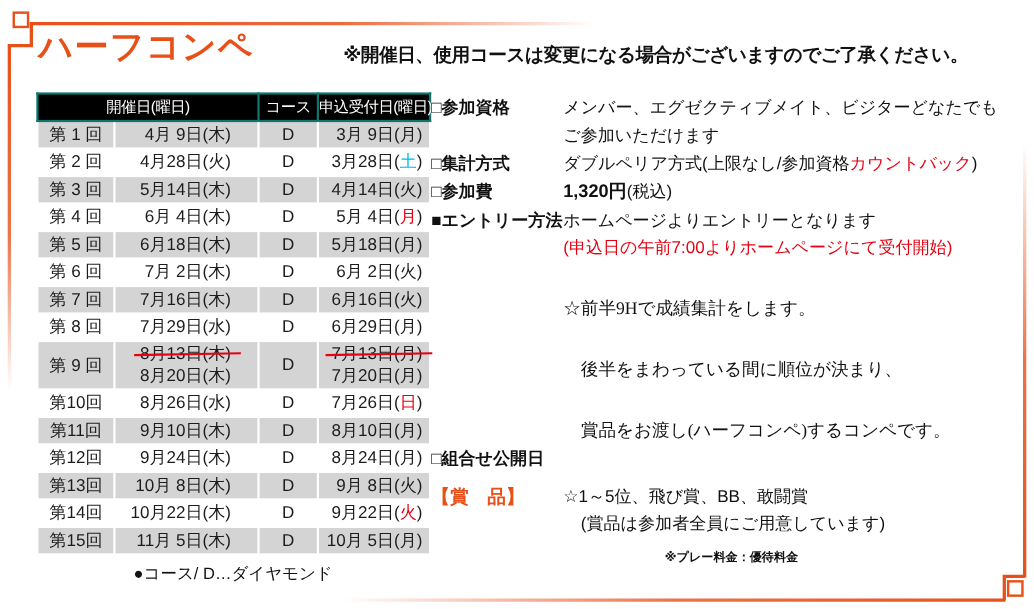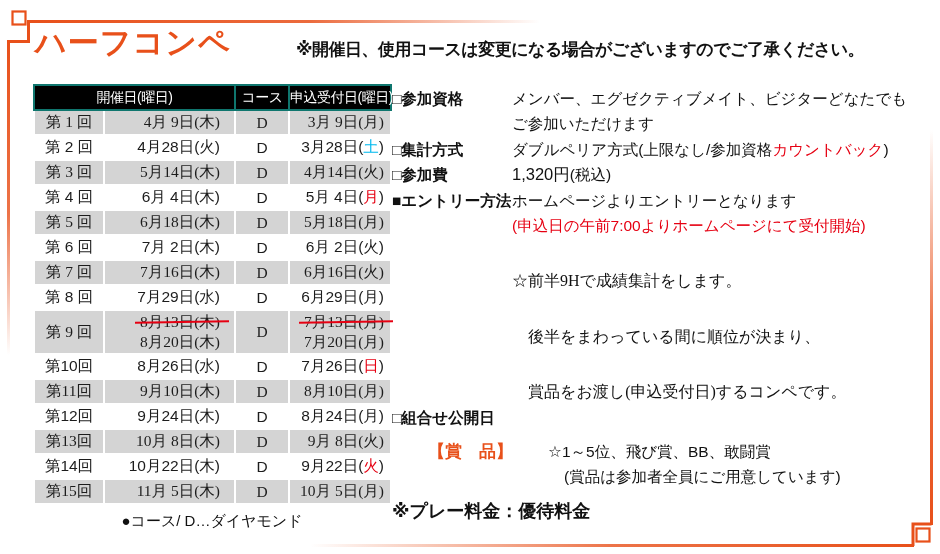--- a/index.html
+++ b/index.html
@@ -21,66 +21,66 @@
   .frame stop{stop-color:var(--accent);}
   .frame .solid{stroke:var(--accent);}
 
   .title{
     position:absolute;left:35px;top:22px;margin:0;
     font-size:31px;font-weight:bold;color:var(--accent);letter-spacing:1px;
     white-space:nowrap;
     text-align:center;
   }
   .top-note{
-    position:absolute;left:296px;top:38px;
+    position:absolute;left:312px;top:38px;
     font-size:17px;font-weight:bold;letter-spacing:-0.5px;white-space:nowrap;color:#111;
   }
 
   .table-wrap{position:absolute;left:33px;top:84px;width:358px;}
   table{border-collapse:collapse;table-layout:fixed;width:357px;font-size:15.5px;color:#1c1c1c;}
   col.c-no{width:70px;} col.c-date{width:131px;} col.c-course{width:54px;} col.c-apply{width:102px;}
   th{
     background:var(--header-bg);color:var(--header-fg);font-weight:normal;
     height:25px;border:2px solid #0f766e;padding:0;font-size:14px;letter-spacing:-0.5px;
     white-space:nowrap;text-align:center;
   }
   td{
     border:2px solid #fff;height:25px;padding:0;white-space:nowrap;
     vertical-align:middle;
   }
-  tr.gray td{background:var(--gray);font-family:Liberation Serif, serif;}
+  tr.gray td{background:var(--gray);}
   td.no{text-align:center;}
-  td.date{text-align:right;padding-right:14px;}
+  td.date{text-align:right;padding-right:24px;}
   td.apply{text-align:right;padding-right:6px;}
   td.course{text-align:center;}
   tr.double td{height:44px;}
   .cell-line{line-height:20px;}
   .struck{position:relative;display:inline-block;}
   .struck::after{
     content:"";position:absolute;left:-5px;right:-9px;top:9px;height:2px;
     background:var(--red);transform:rotate(-1deg);
   }
   span.red{color:var(--red);}
   span.cyan{color:var(--cyan);}
-  span.bold{font-weight:normal;font-size:16.5px;}
+  span.bold{font-weight:bold;font-size:16.5px;}
   .footnote{margin-top:7px;font-size:15px;color:#111;text-align:center;}
 
   .right-col{position:absolute;left:392px;top:86px;width:546px;}
   .section{display:flex;}
   .section.gap{margin-top:9px;}
   .sec-label{
     flex:0 0 120px;font-weight:bold;font-size:15.5px;line-height:25.4px;
     white-space:nowrap;color:#111;
   }
-  .sec-label.accent{color:var(--accent);font-size:17px;margin-left:36px;}
+  .sec-label.accent{color:var(--accent);font-size:17px;}
   .sec-content{flex:1;font-size:15.5px;line-height:25.4px;color:#111;}
   .line{white-space:nowrap;}
   .line.serif{font-family:"Liberation Serif","DejaVu Serif",serif;font-size:16px;margin-top:30px;}
   .line.indent{padding-left:16px;}
-  .fee-note{margin-top:9px;font-weight:bold;font-size:18px;color:#111;}
+  .fee-note{margin-top:9px;font-weight:bold;font-size:11px;color:#111;text-align:center;}
 </style>
 </head>
 <body>
 
 <svg class="frame" viewBox="0 0 940 554">
   <defs>
     <linearGradient id="gTop" gradientUnits="userSpaceOnUse" x1="27" y1="0" x2="540" y2="0">
       <stop offset="0" stop-opacity="1"></stop>
       <stop offset="0.55" stop-opacity="0.85"></stop>
       <stop offset="1" stop-opacity="0"></stop>
@@ -252,21 +252,21 @@
           <div class="line"><span class="bold">1,320円</span><span>(税込)</span></div>
         </div>
       </div>
       <div class="section">
         <div class="sec-label">■エントリー方法</div>
         <div class="sec-content">
           <div class="line"><span>ホームページよりエントリーとなります</span></div>
           <div class="line"><span class="red">(申込日の午前7:00よりホームページにて受付開始)</span></div>
           <div class="line serif"><span>☆前半9Hで成績集計をします。</span></div>
           <div class="line serif indent"><span>後半をまわっている間に順位が決まり、</span></div>
-          <div class="line serif indent"><span>賞品をお渡し(申込受付日)するコンペです。</span></div>
+          <div class="line serif indent"><span>賞品をお渡し(ハーフコンペ)するコンペです。</span></div>
         </div>
       </div>
       <div class="section">
         <div class="sec-label">□組合せ公開日</div>
       </div>
       <div class="section gap">
         <div class="sec-label accent">【賞　品】</div>
         <div class="sec-content">
           <div class="line"><span>☆1～5位、飛び賞、BB、敢闘賞</span></div>
           <div class="line indent"><span>(賞品は参加者全員にご用意しています)</span></div>

